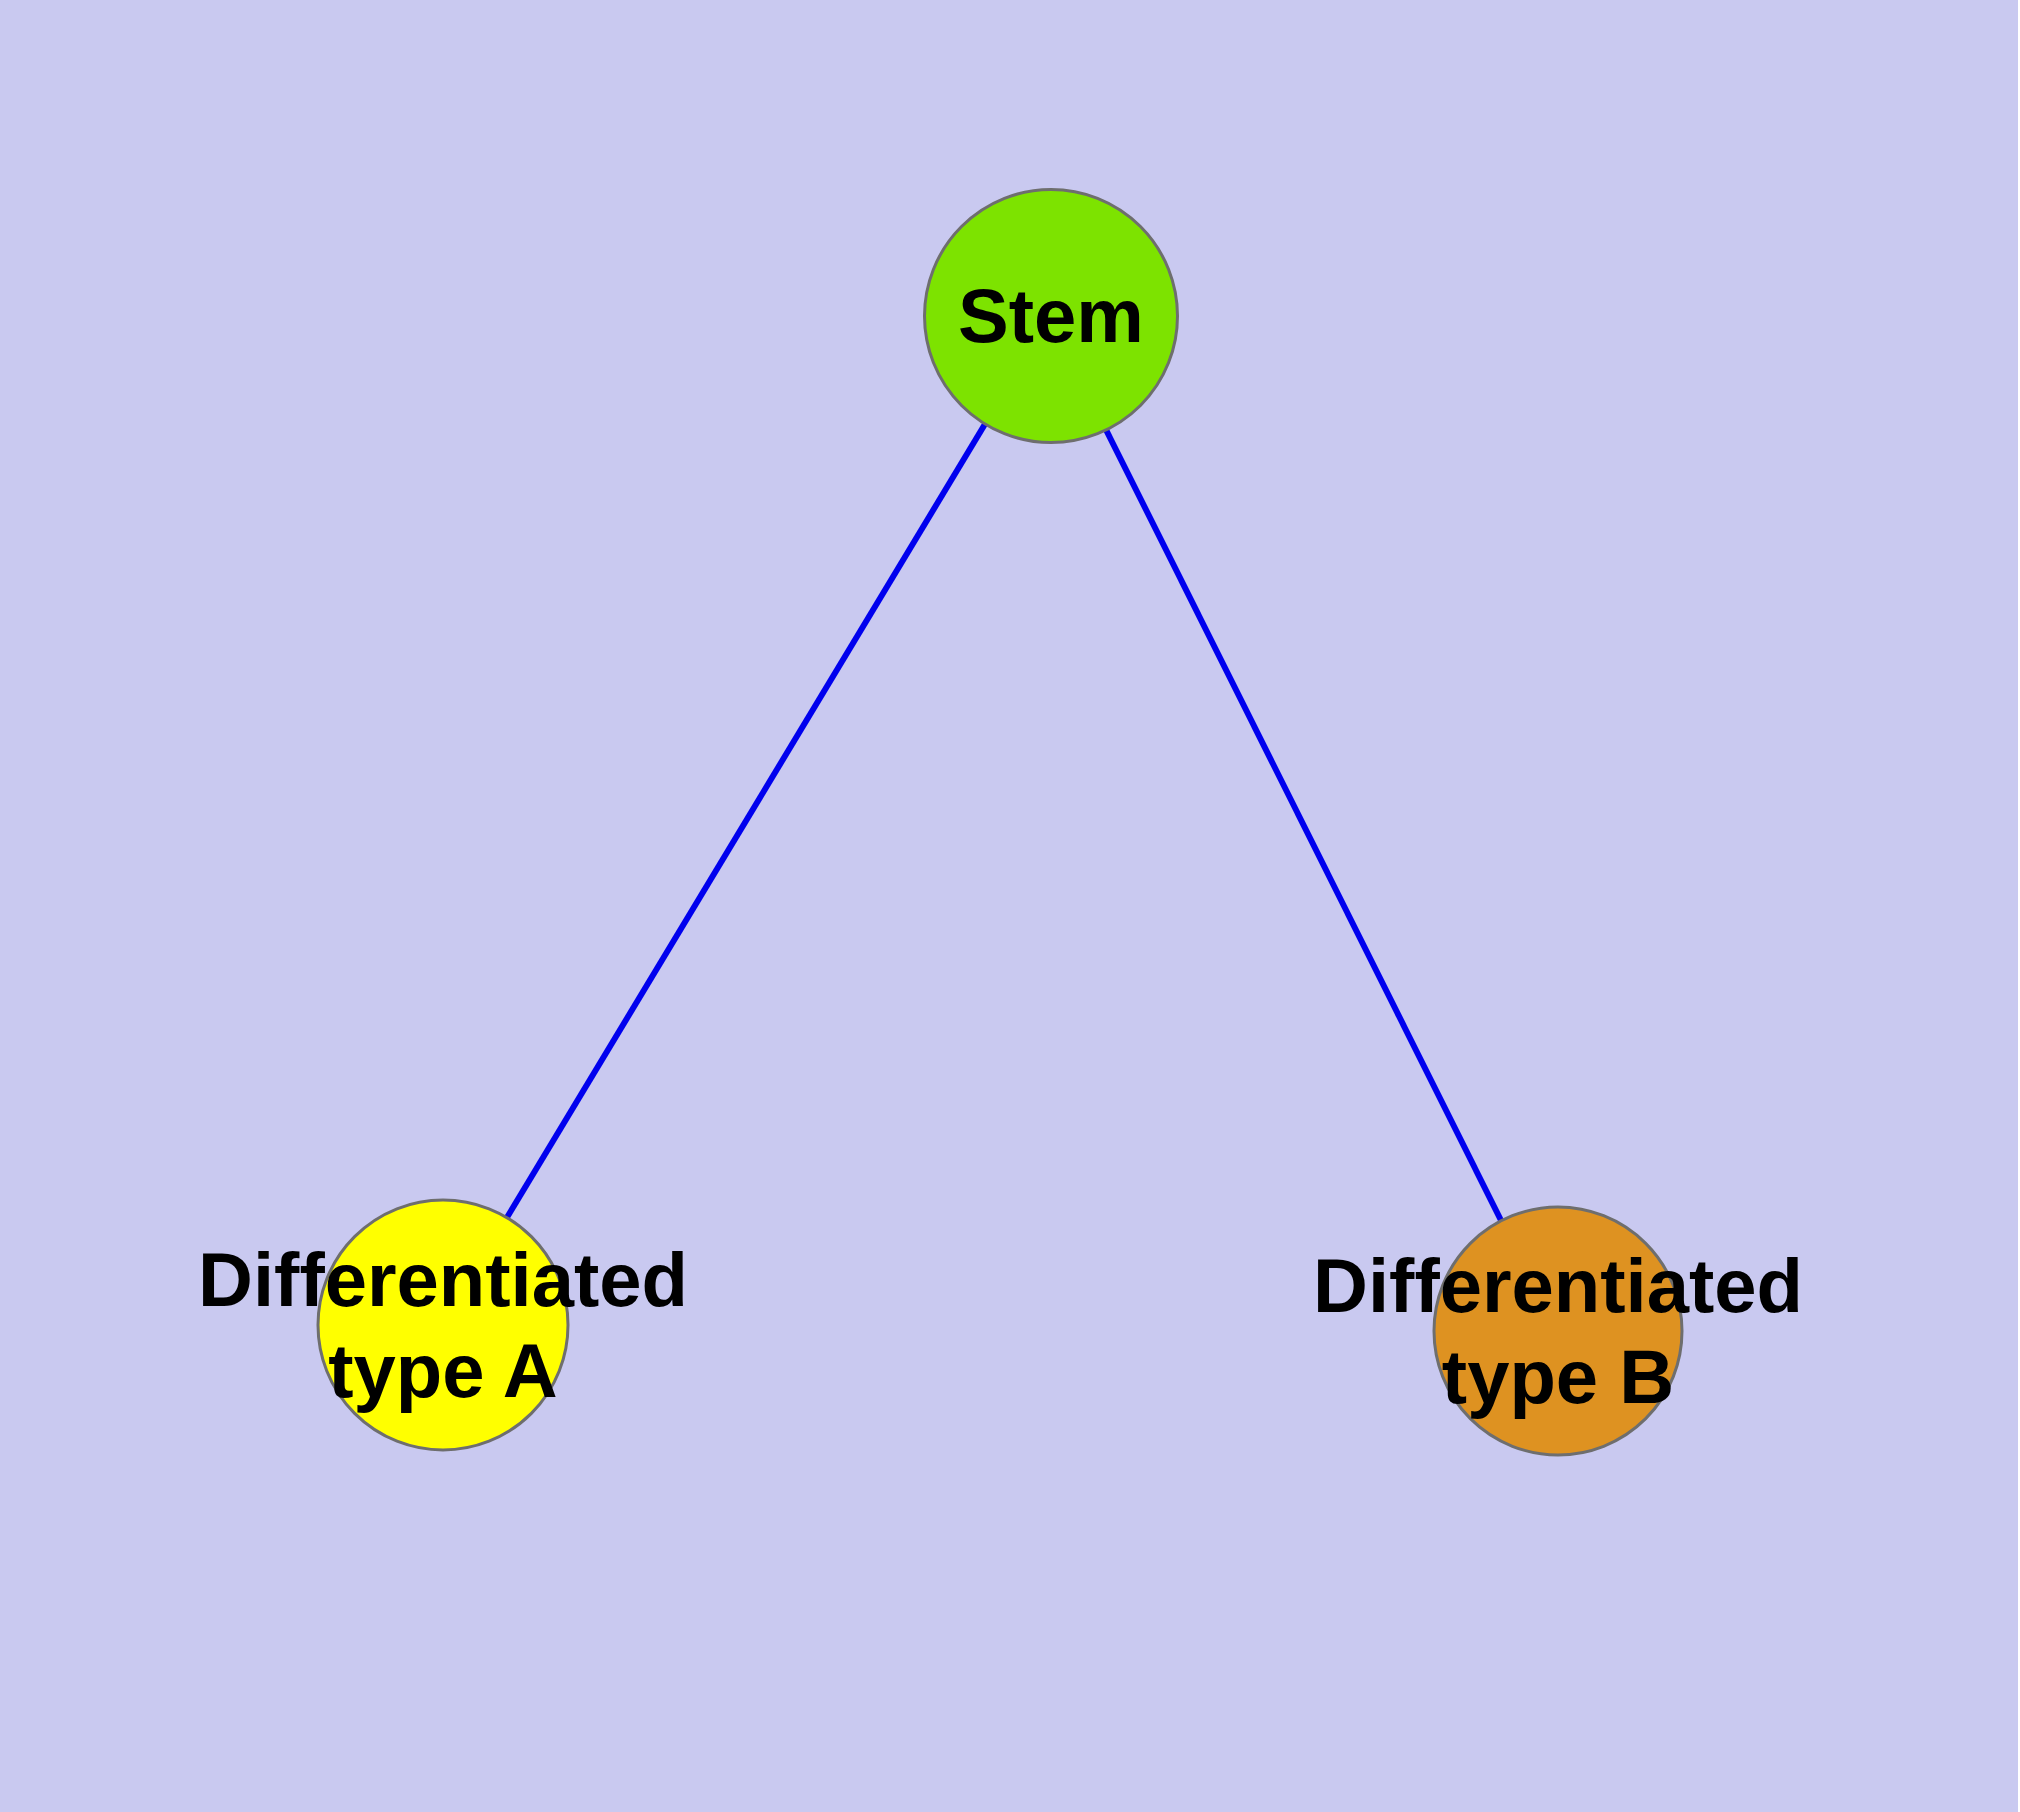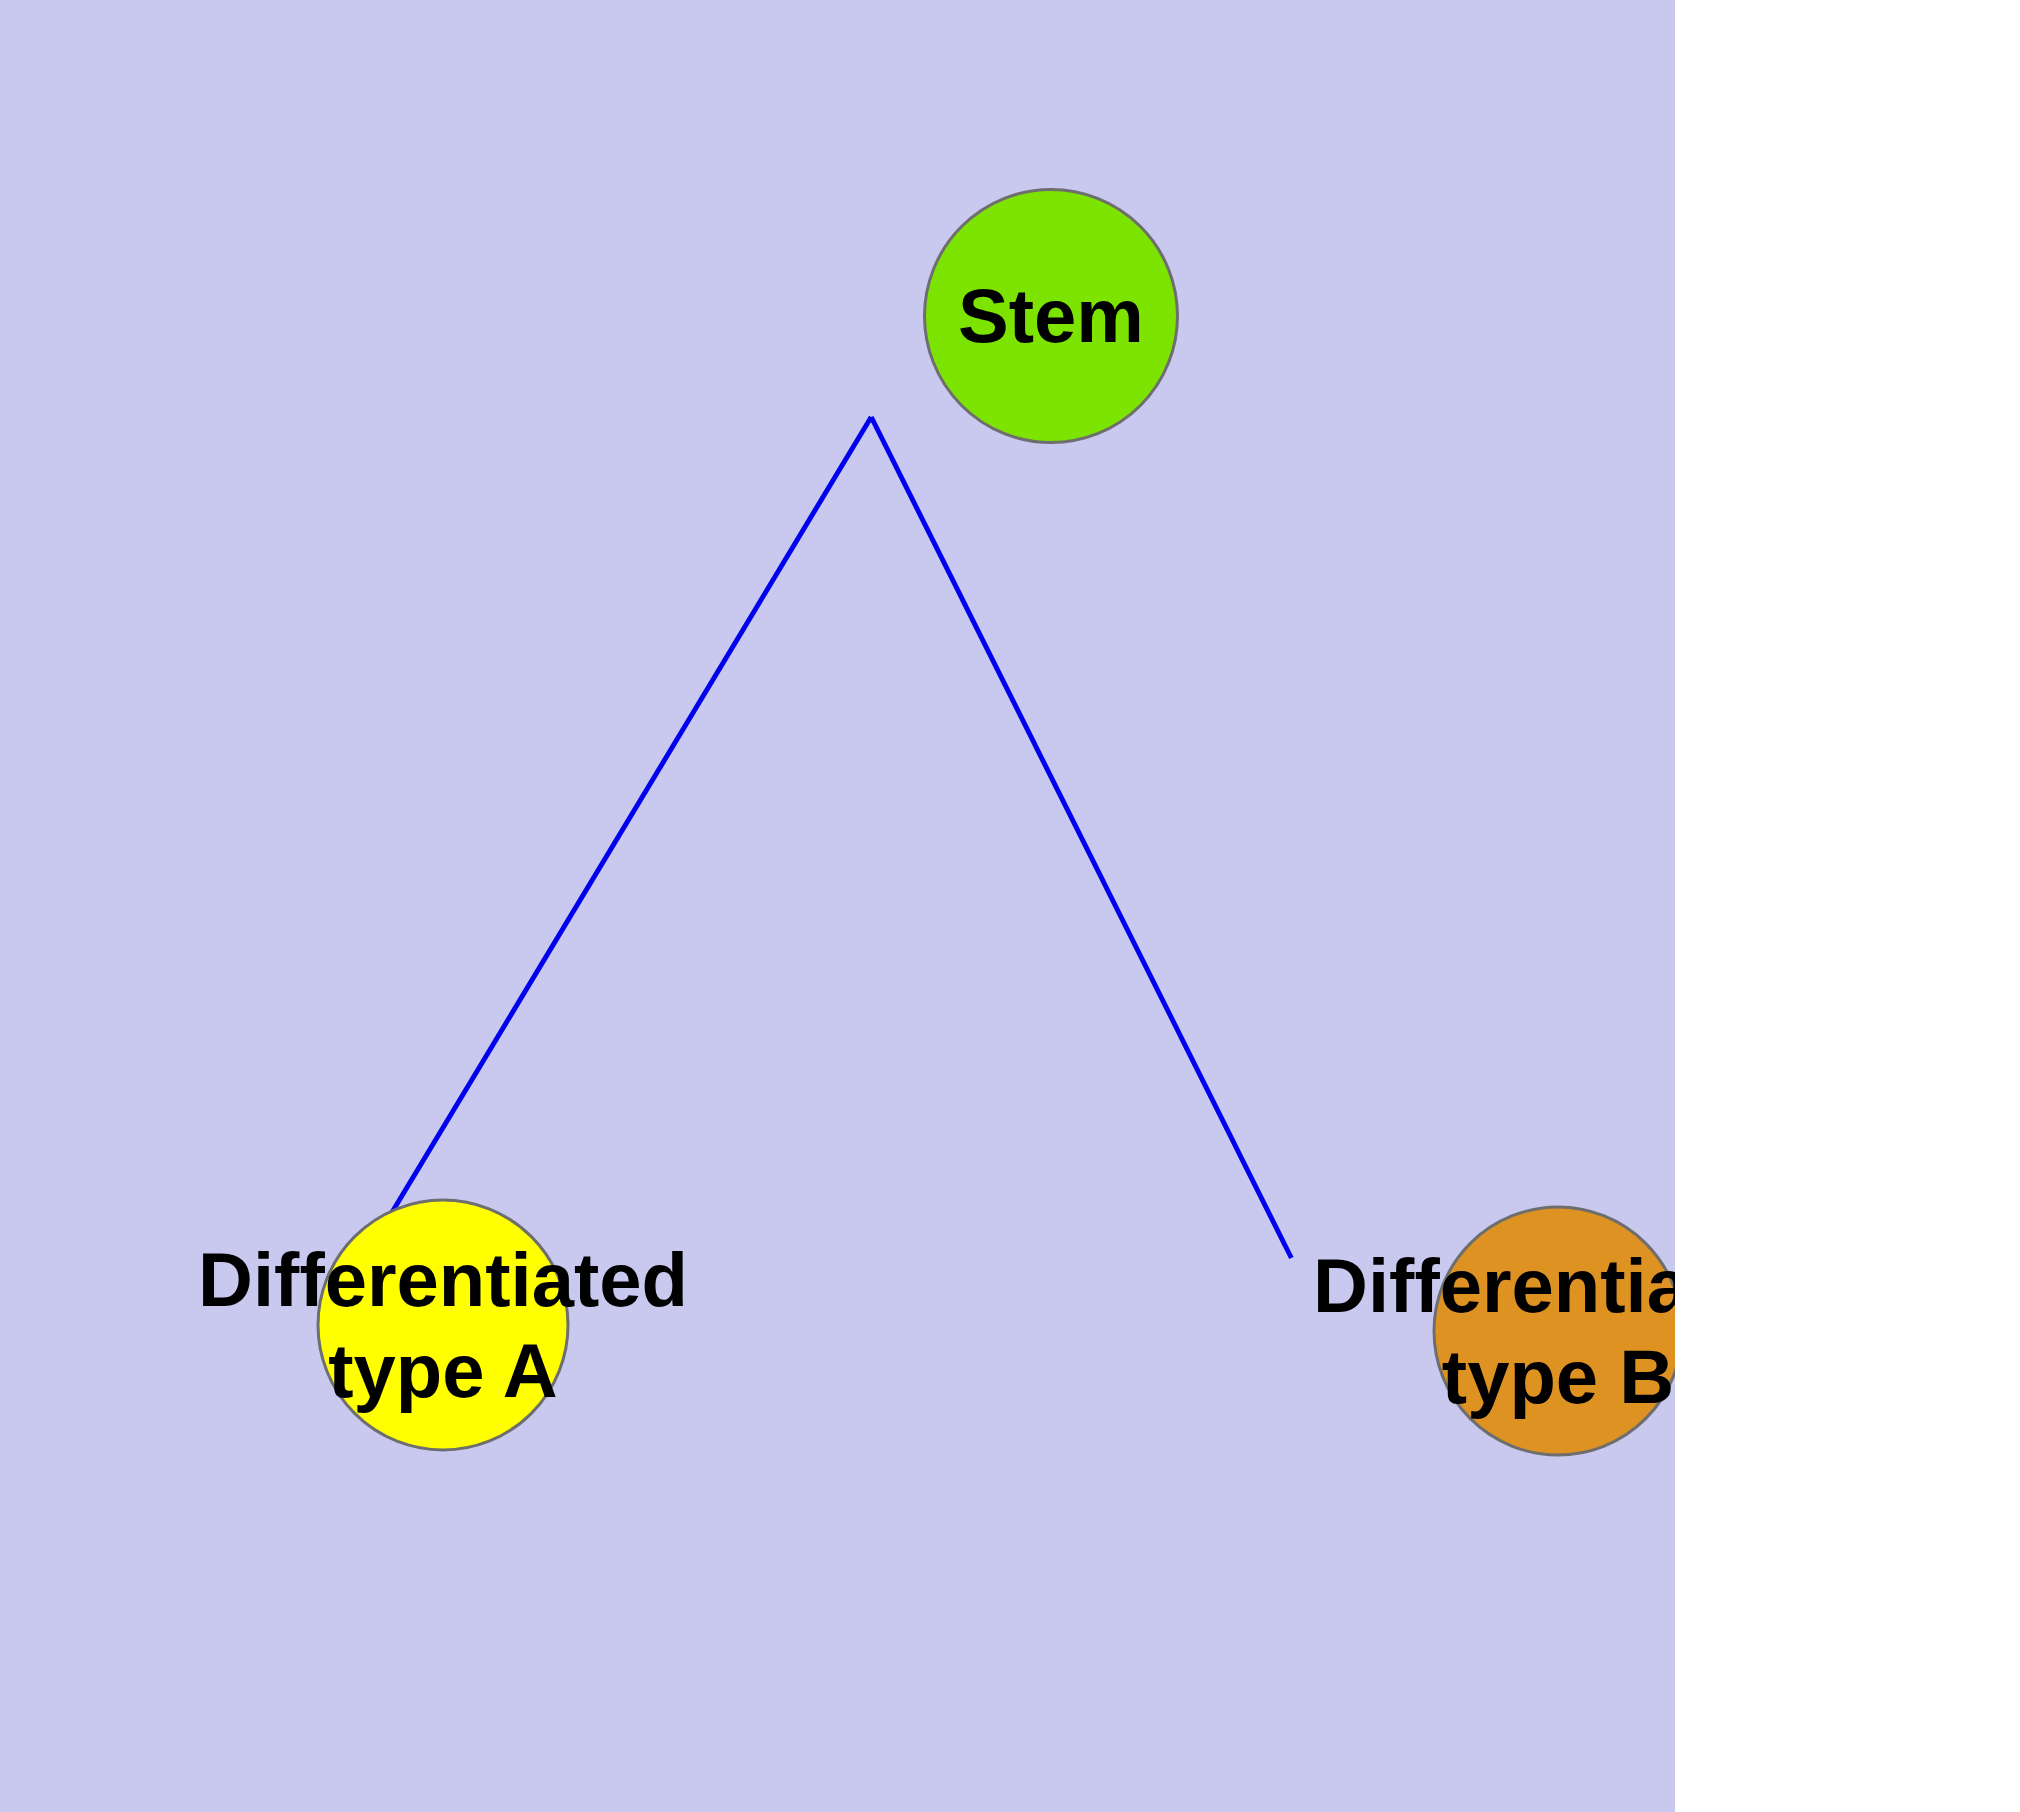--- a/index.html
+++ b/index.html
@@ -4,21 +4,21 @@
 <style>
   html, body {
     margin: 0;
     padding: 0;
   }
   body {
     font-family: "Liberation Sans", sans-serif;
   }
   #canvas {
     position: relative;
-    width: 1675px;
+    width: 2018px;
     height: 1812px;
     overflow: hidden;
   }
   #edges {
     position: absolute;
     left: 0;
     top: 0;
     width: 100%;
     height: 100%;
     display: block;

